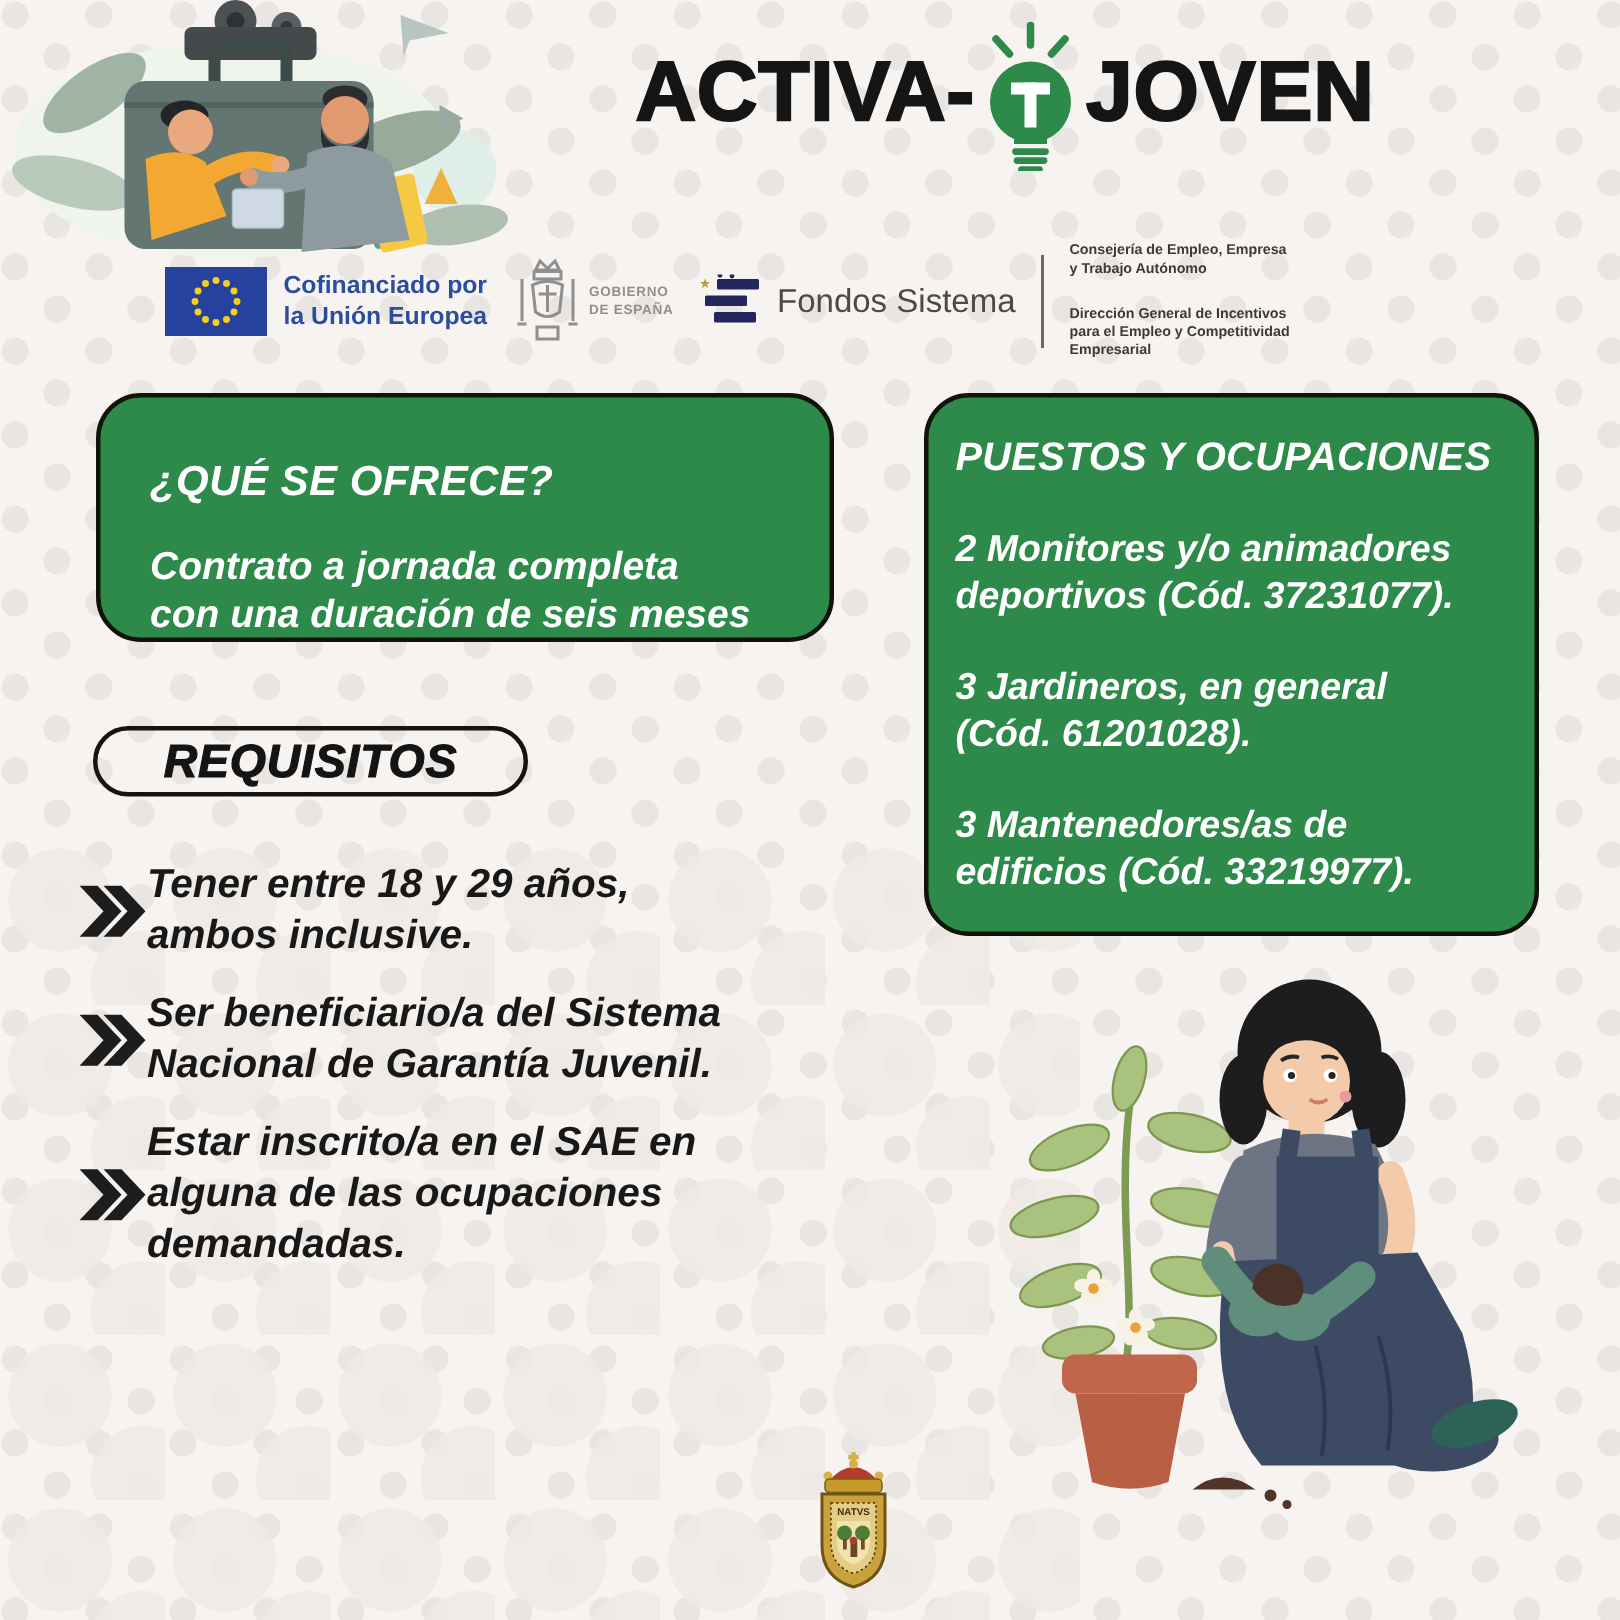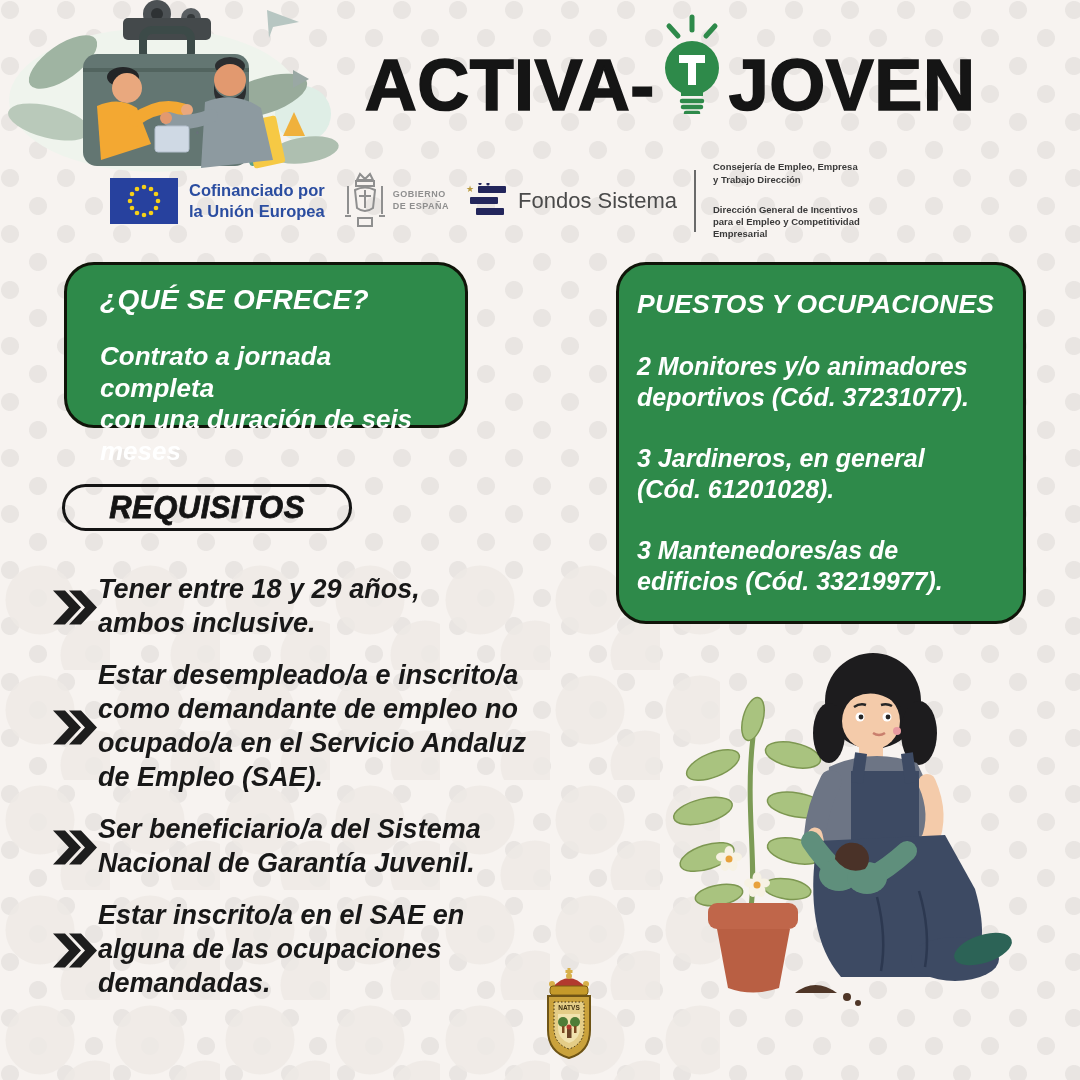--- a/index.html
+++ b/index.html
@@ -22,22 +22,22 @@
       radial-gradient(circle at 95px 95px, #efeae6 34px, rgba(0,0,0,0) 35px);
     background-size:110px 110px; opacity:.8; pointer-events:none;
   }
 
   
   .title-row {
     position:absolute; top:14px; left:400px; width:540px;
     display:flex; justify-content:center; align-items:flex-start; gap:4px;
   }
   .title-text {
-    font-size:72px; font-weight:bold; letter-spacing:0.5px; color:#151515;
-    -webkit-text-stroke:1.6px #151515; margin-top:30px; white-space:nowrap;
+    font-size:56px; font-weight:bold; letter-spacing:0.5px; color:#151515;
+    -webkit-text-stroke:1.6px #151515; margin-top:14px; white-space:nowrap;
   }
   .bulb-icon { width:66px; height:100px; flex:0 0 auto; }
 
   
   .logos-row {
     position:absolute; top:160px; left:110px; width:950px; height:82px;
     display:flex; align-items:center; gap:17px;
   }
   .logo-item { display:flex; align-items:center; flex:0 0 auto;justify-content:flex-end; }
   .eu-label { margin-left:11px; font-size:16.5px; font-weight:bold; color:#2b4da0;
@@ -50,21 +50,21 @@
   .sep { width:2px; height:62px; background:#6a6a6a; flex:0 0 auto; }
   .consejeria { width:158px; font-size:9.5px; font-weight:bold; color:#3a3a3a;
               line-height:1.3; white-space:pre-line; }
   .consejeria p + p { margin-top:5px; }
 
   
   .green-box {
     position:absolute; background:#2e8a4a; border:3px solid #101409;
     border-radius:30px; color:#fff; font-style:italic; font-weight:bold;
   }
-  .offer-box { left:64px; top:262px; width:404px; height:166px; padding:19px 33px; }
+  .offer-box { left:64px; top:262px; width:492px; height:166px; padding:40px 33px; }
   .offer-title { font-size:28px; letter-spacing:.3px; }
   .offer-body { font-size:26px; margin-top:25px; line-height:1.22; white-space:pre-line; }
   .positions-box { left:616px; top:262px; width:410px; height:362px; padding:24px 18px; }
   .positions-title { font-size:26.5px; letter-spacing:.2px; }
   .positions-item { font-size:25px; line-height:1.22; margin-top:31px; white-space:pre-line; }
 
   
   .req-badge {
     position:absolute; left:62px; top:484px; width:290px; height:47px;
     border:3.5px solid #141414; border-radius:31px;
@@ -204,21 +204,21 @@
           <circle cx="14" cy="0.5" r="1.6"></circle>
             <circle cx="22" cy="1" r="1.6"></circle>
         </g>
         <text x="0" y="9" font-size="9" fill="#b99a3e">★</text>
       </svg>
       <span class="fondos-label">Fondos Sistema</span>
     </div>
     <div class="sep"></div>
     <div class="consejeria">
       <p>Consejería de Empleo, Empresa
-y Trabajo Dirección</p>
+y Trabajo Autónomo</p>
       <p>Dirección General de Incentivos
 para el Empleo y Competitividad
 Empresarial</p>
     </div>
   </div>
 
   <div class="green-box offer-box">
     <div class="offer-title">¿QUÉ SE OFRECE?</div>
     <div class="offer-body">Contrato a jornada completa
 con una duración de seis meses</div>
@@ -241,32 +241,20 @@
   <div class="req-list">
     <div class="req-item">
       <svg class="req-chevron" viewBox="0 0 46 36">
         <g fill="#1d1d1d">
             <path d="M1,1 h12 l16,17 -16,17 h-12 l16,-17 z"></path>
             <path d="M17,1 h12 l16,17 -16,17 h-12 l16,-17 z"></path>
           </g>
       </svg>
       <div class="req-text">Tener entre 18 y 29 años,
 ambos inclusive.</div>
-    </div>
-    <div class="req-item">
-      <svg class="req-chevron" viewBox="0 0 46 36">
-        <g fill="#1d1d1d">
-            <path d="M1,1 h12 l16,17 -16,17 h-12 l16,-17 z"></path>
-            <path d="M17,1 h12 l16,17 -16,17 h-12 l16,-17 z"></path>
-          </g>
-      </svg>
-      <div class="req-text">Estar desempleado/a e inscrito/a
-como demandante de empleo no
-ocupado/a en el Servicio Andaluz
-de Empleo (SAE).</div>
     </div>
     <div class="req-item">
       <svg class="req-chevron" viewBox="0 0 46 36">
         <g fill="#1d1d1d">
             <path d="M1,1 h12 l16,17 -16,17 h-12 l16,-17 z"></path>
             <path d="M17,1 h12 l16,17 -16,17 h-12 l16,-17 z"></path>
           </g>
       </svg>
       <div class="req-text">Ser beneficiario/a del Sistema
 Nacional de Garantía Juvenil.</div>

